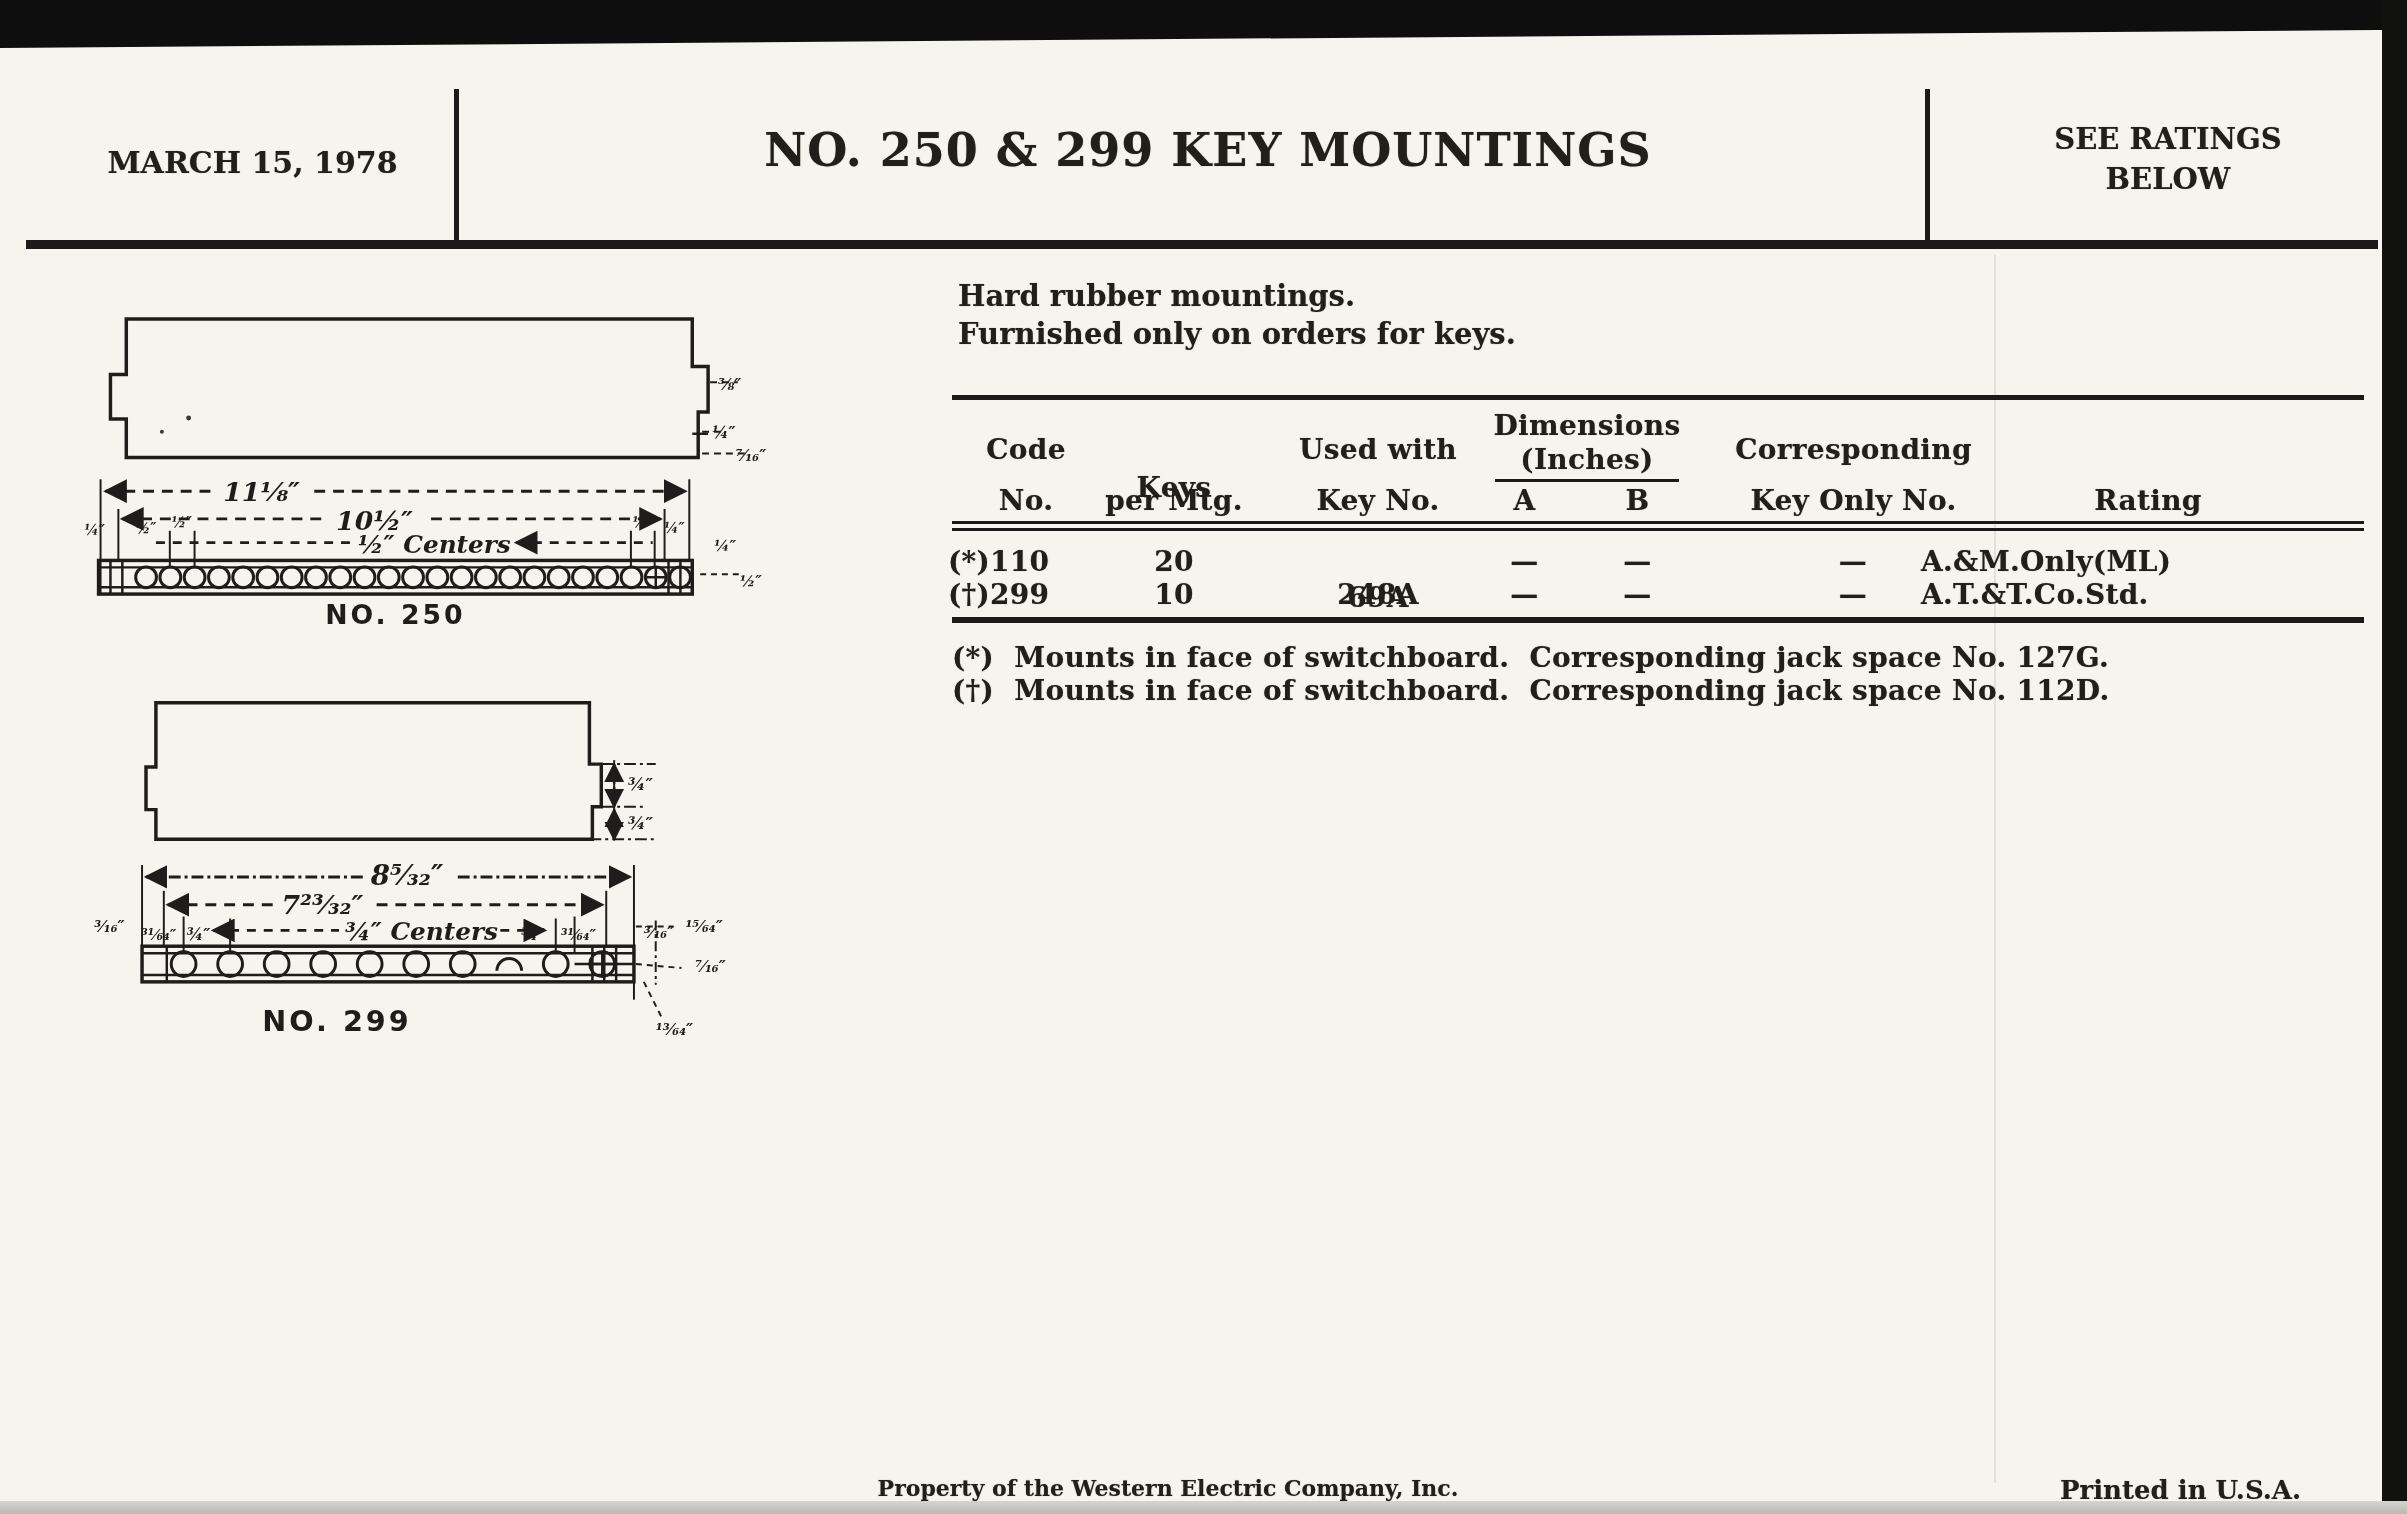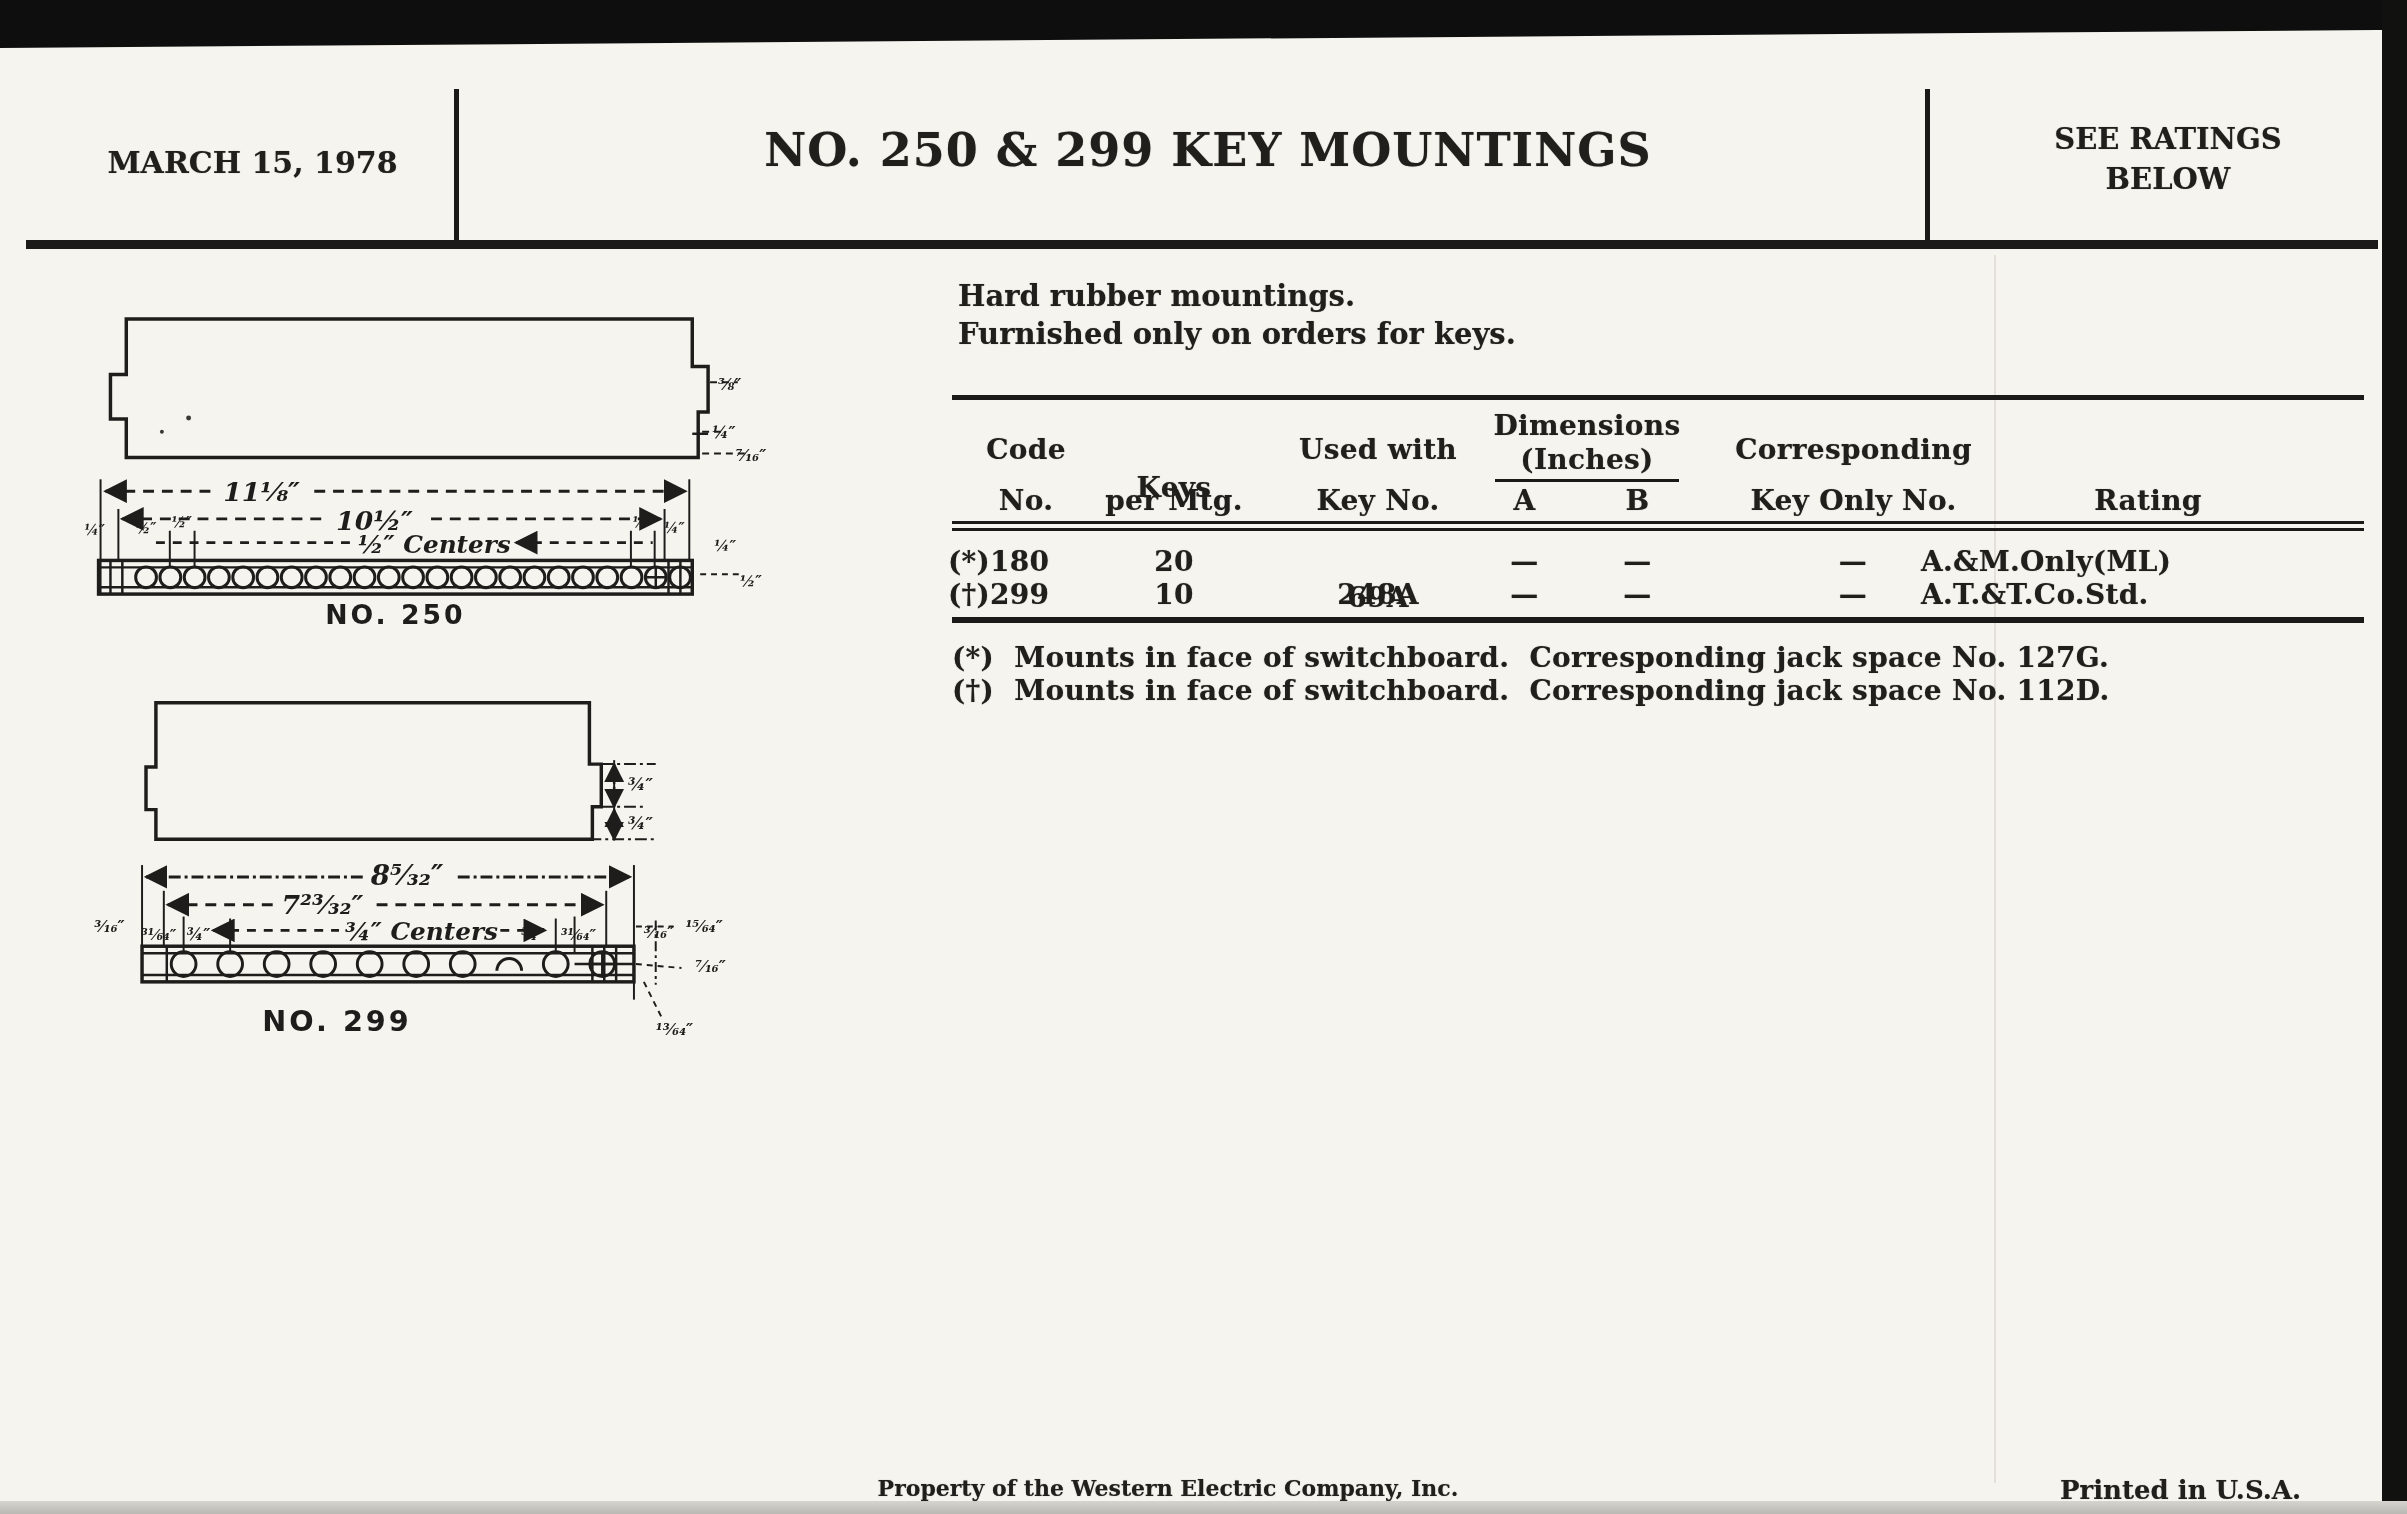--- a/index.html
+++ b/index.html
@@ -62,21 +62,21 @@
   <div class="abs ink t28 ctr shadow" style="left:1269px;top:485px;width:218px;">Key No.</div>
   <div class="abs ink t28 ctr shadow" style="left:1485px;top:485px;width:79px;">A</div>
   <div class="abs ink t28 ctr shadow" style="left:1598px;top:485px;width:79px;">B</div>
   <div class="abs ink t28 ctr shadow" style="left:1715px;top:434px;width:277px;">Corresponding</div>
   <div class="abs ink t28 ctr shadow" style="left:1715px;top:485px;width:277px;">Key Only No.</div>
   <div class="abs ink t28 ctr shadow" style="left:2049px;top:485px;width:198px;">Rating</div>
 
   <div class="abs rule" style="left:952px;top:521px;width:1412px;height:3px;"></div>
   <div class="abs rule" style="left:952px;top:528px;width:1412px;height:3px;"></div>
 
-  <div class="abs ink t28 shadow" style="left:948px;top:546px;">(*)180</div>
+  <div class="abs ink t28 shadow" style="left:948px;top:546px;">(*)110</div>
   <div class="abs ink t28 ctr shadow" style="left:1085px;top:546px;width:178px;">20</div>
   <div class="abs ink t28 ctr shadow" style="left:1269px;top:546px;width:218px;margin-top:36px;">69A</div>
   <div class="abs ink t28 ctr shadow" style="left:1485px;top:546px;width:79px;">—</div>
   <div class="abs ink t28 ctr shadow" style="left:1598px;top:546px;width:79px;">—</div>
   <div class="abs ink t28 ctr shadow" style="left:1754px;top:546px;width:198px;">—</div>
   <div class="abs ink t28 rt shadow" style="left:1921px;top:546px;width:396px;">A.&amp;M.Only(ML)</div>
 
   <div class="abs ink t28 shadow" style="left:948px;top:579px;text-align:center;">(†)299</div>
   <div class="abs ink t28 ctr shadow" style="left:1085px;top:579px;width:178px;">10</div>
   <div class="abs ink t28 ctr shadow" style="left:1269px;top:579px;width:218px;">248A</div>

